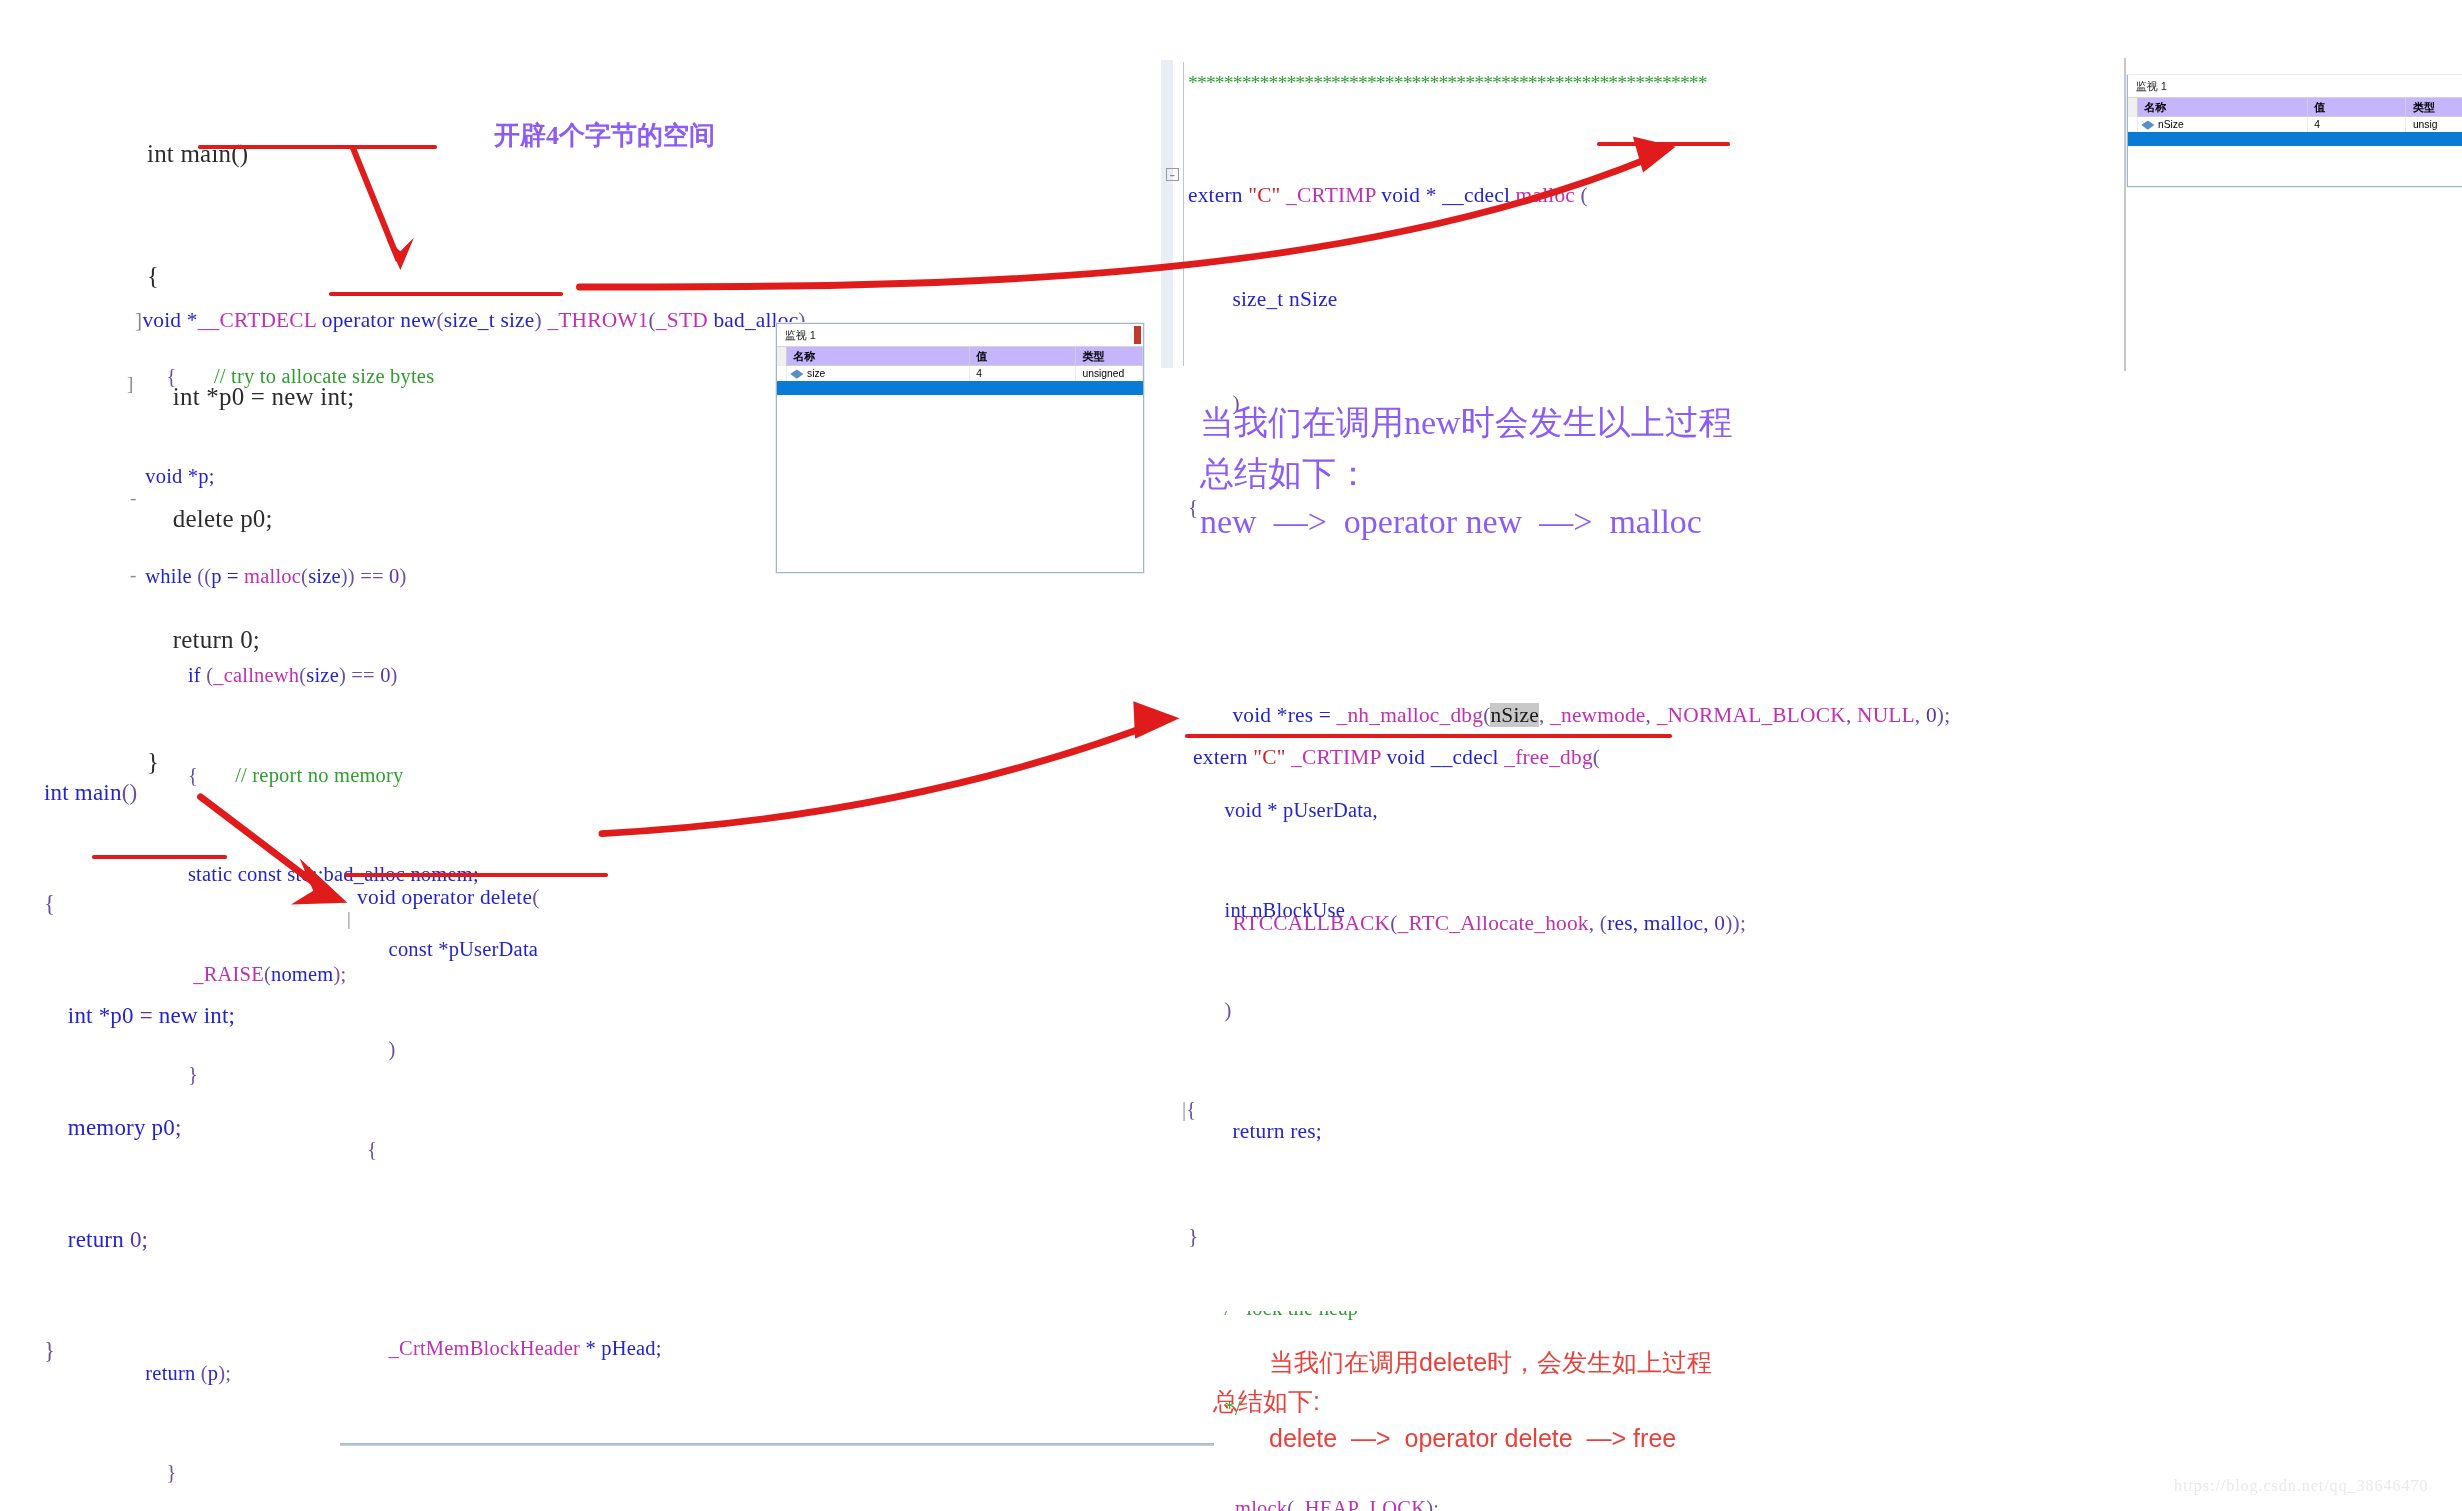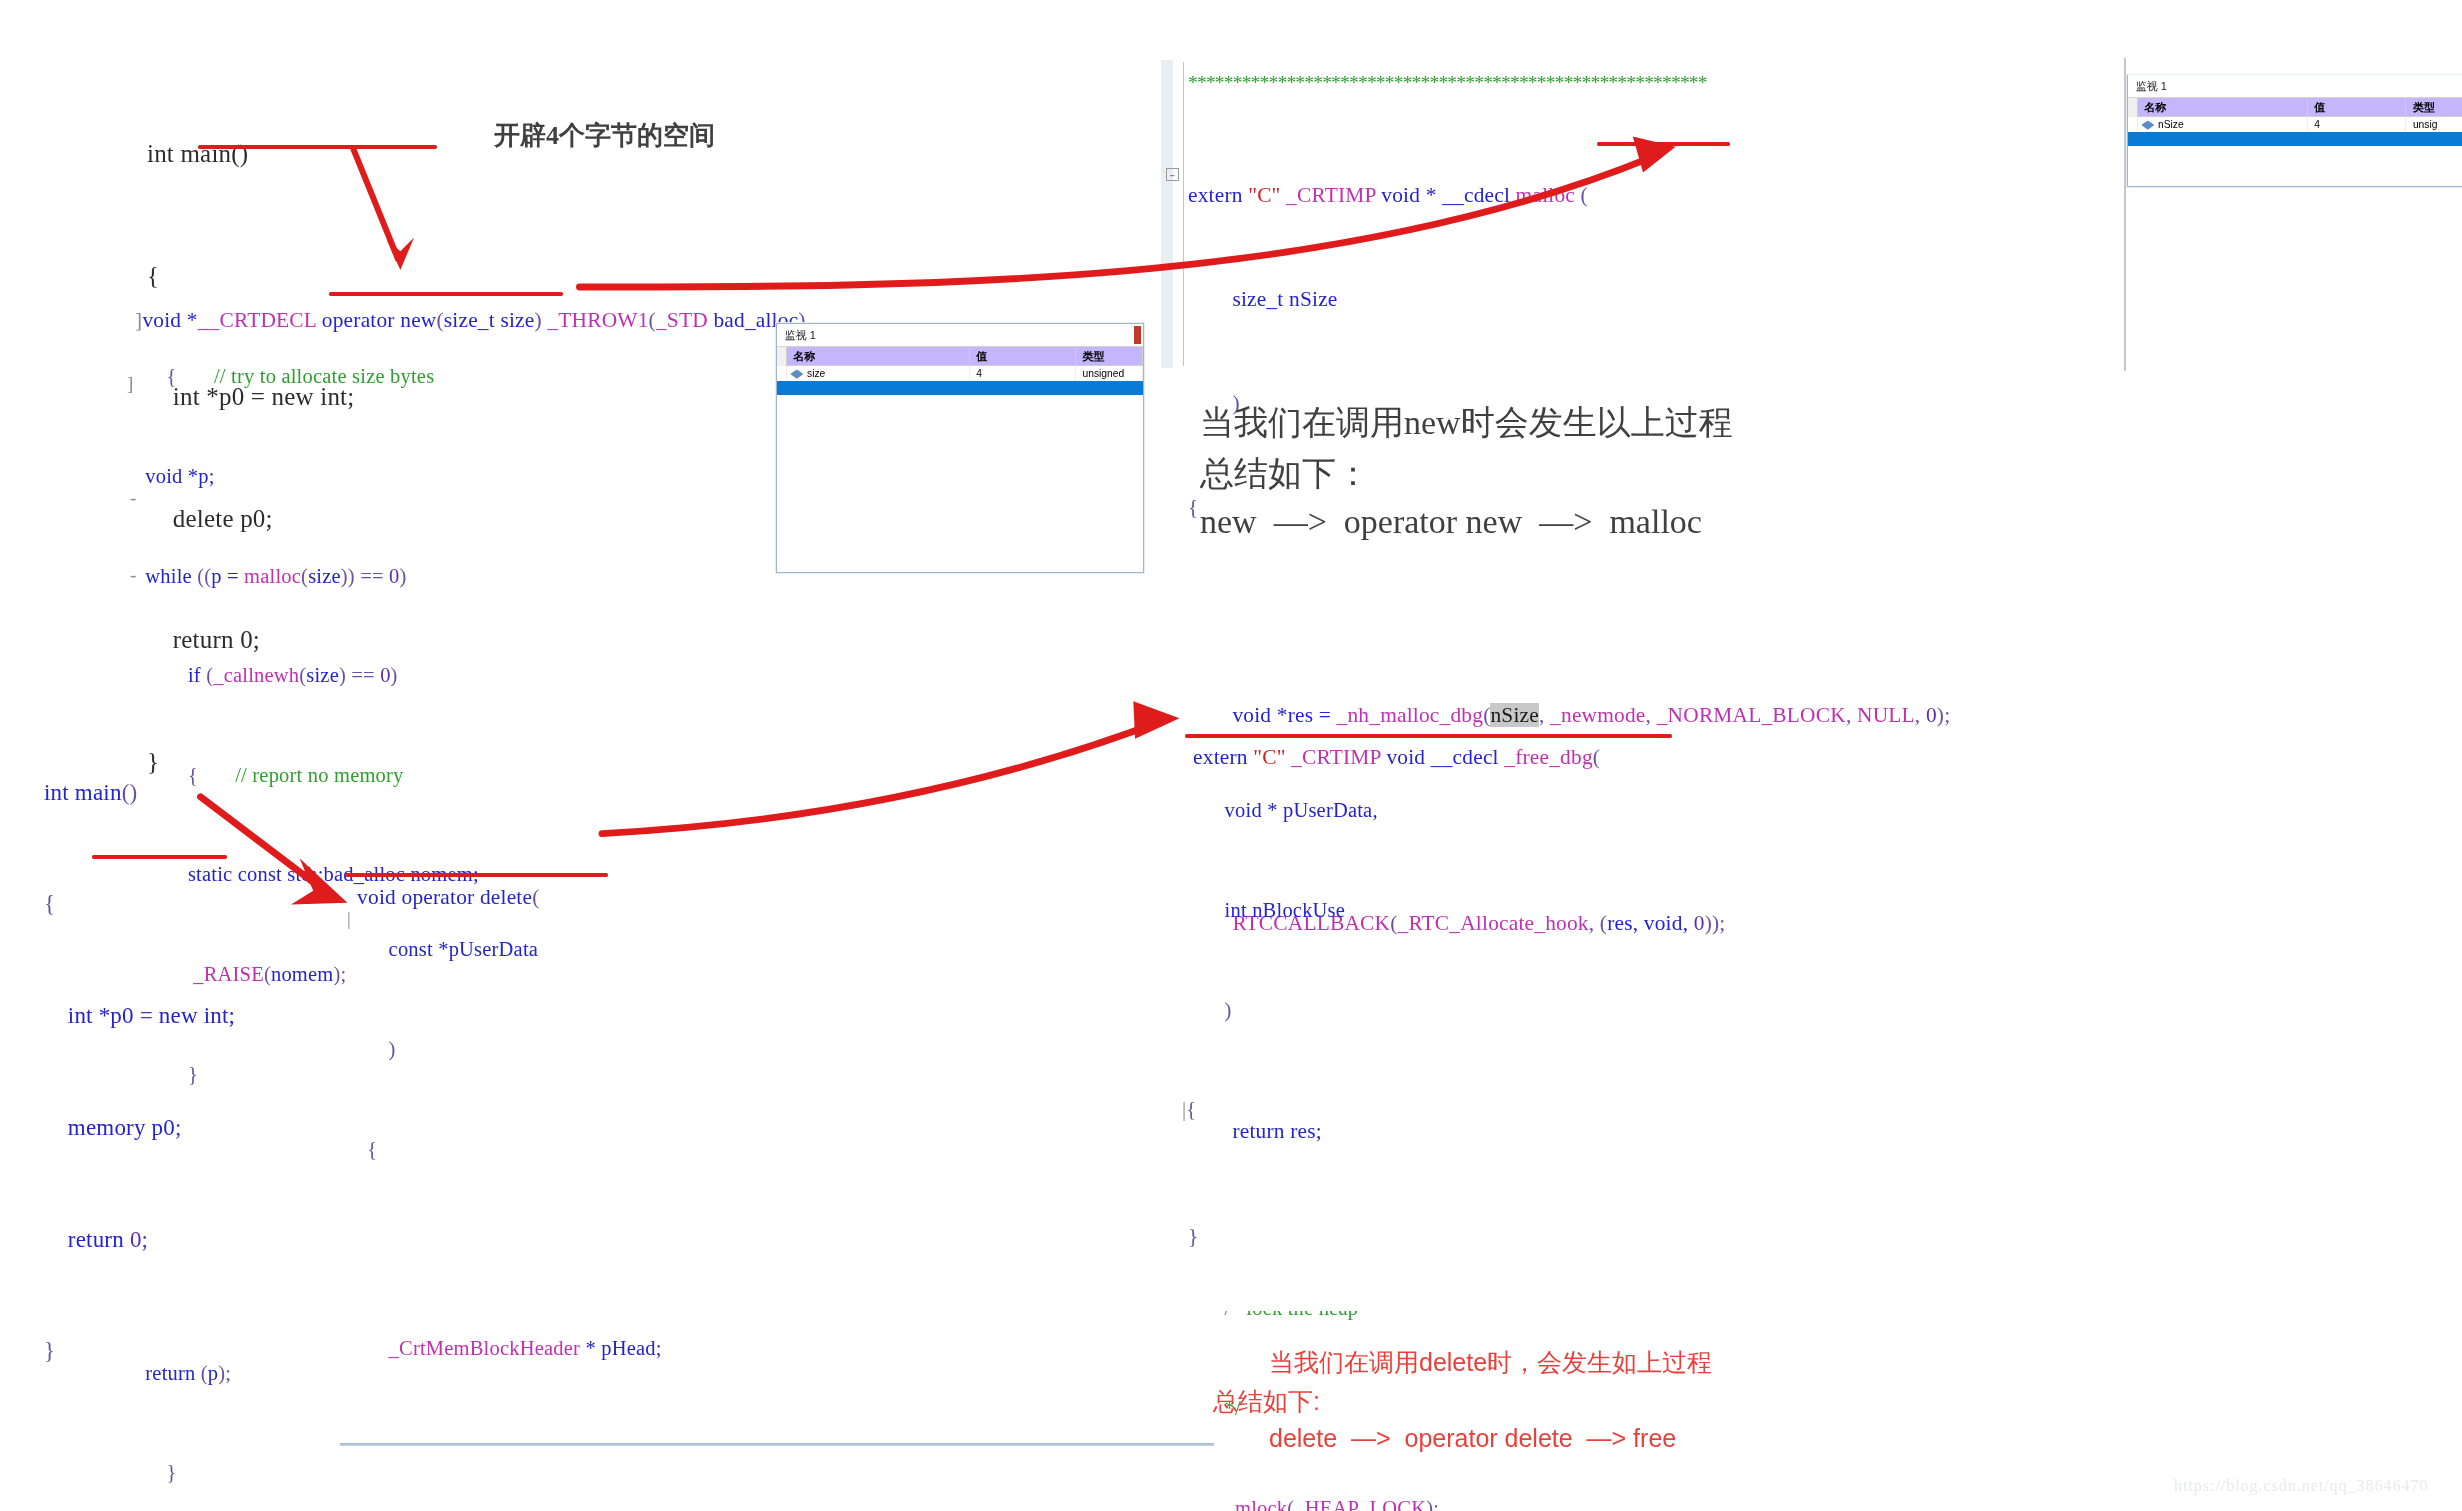--- a/index.html
+++ b/index.html
@@ -25,21 +25,21 @@
   .c-macro   { color: #c030b0; }   
   .c-cmt     { color: #2f9e2f; }   
   .c-str     { color: #d02020; }   
   .c-pun     { color: #6b4fa0; }   
   .c-num     { color: #5b2fa8; }
   .c-gray    { color: #8a8a8a; }
   .sel       { background: #c8c8c8; color: #1a1a1a; }
 
   
   .ann-red {
-    color: #404040;
+    color: #8b5cf6;
     font-family: "Liberation Serif", "DejaVu Serif", serif;
     white-space: pre;
     text-align: right;
   }
   .ann-red-sans {
     color: #e8413c;
     font-family: "Liberation Sans", "DejaVu Sans", sans-serif;
     white-space: pre;
   }
 
@@ -190,21 +190,21 @@
 <div class="abs code c-cmt" style="left:1188px; top:67px; font-size:19.7px; letter-spacing:-0.9px; width:949px; overflow:hidden;">**********************************************************</div>
 
 <div class="abs code" style="left:1188px; top:109px; font-size:21.4px;">
   <div><span class="c-kw">extern </span><span class="c-str">"C"</span><span class="c-macro"> _CRTIMP</span><span class="c-kw"> void * </span><span class="c-kw">__cdecl</span><span class="c-macro"> malloc</span><span class="c-pun"> (</span></div>
   <div><span class="c-kw">        size_t nSize</span></div>
   <div><span class="c-pun">        )</span></div>
   <div><span class="c-pun">{</span></div>
   <div> </div>
   <div><span class="c-kw">        void *res = </span><span class="c-macro">_nh_malloc_dbg</span><span class="c-pun">(</span><span class="sel">nSize</span><span class="c-pun">, </span><span class="c-macro">_newmode</span><span class="c-pun">, </span><span class="c-macro">_NORMAL_BLOCK</span><span class="c-pun">, </span><span class="c-macro">NULL</span><span class="c-pun">, </span><span class="c-num">0</span><span class="c-pun">);</span></div>
   <div> </div>
-  <div><span class="c-macro">        RTCCALLBACK</span><span class="c-pun">(</span><span class="c-macro">_RTC_Allocate_hook</span><span class="c-pun">, (</span><span class="c-kw">res, void, </span><span class="c-num">0</span><span class="c-pun">));</span></div>
+  <div><span class="c-macro">        RTCCALLBACK</span><span class="c-pun">(</span><span class="c-macro">_RTC_Allocate_hook</span><span class="c-pun">, (</span><span class="c-kw">res, malloc, </span><span class="c-num">0</span><span class="c-pun">));</span></div>
   <div> </div>
   <div><span class="c-kw">        return res;</span></div>
   <div><span class="c-pun">}</span></div>
 </div>
 <div class="uline" style="left:1597px; top:142px; width:133px;"></div>
 
 <svg class="abs" style="left:564px; top:128px; width:1180px; height:171px;" viewBox="0 0 1380 200" width="1180" height="171">
   <path d="M 18 186 C 420 186, 900 186, 1270 35" stroke="#e01b1b" stroke-width="8" fill="none" stroke-linecap="round"></path>
   <path d="M 1250 10 L 1300 22 L 1262 52 Z" fill="#e01b1b"></path>
 </svg>

